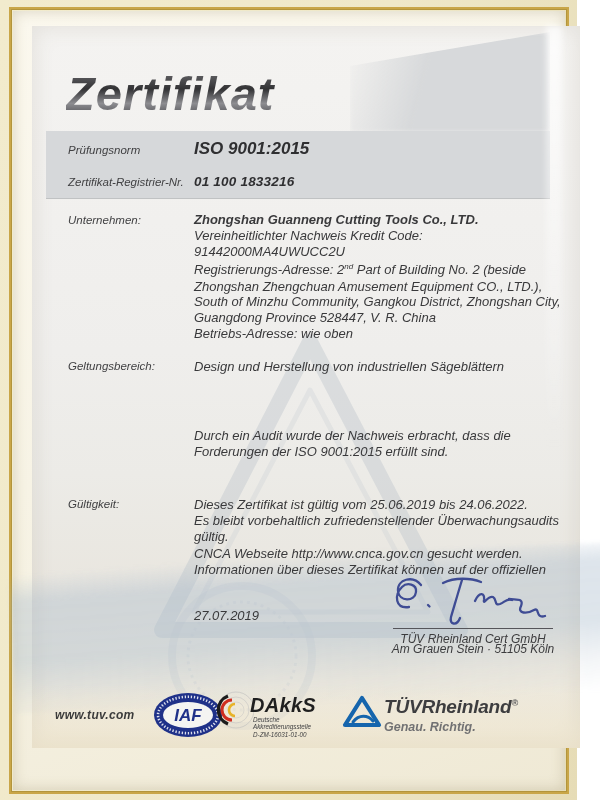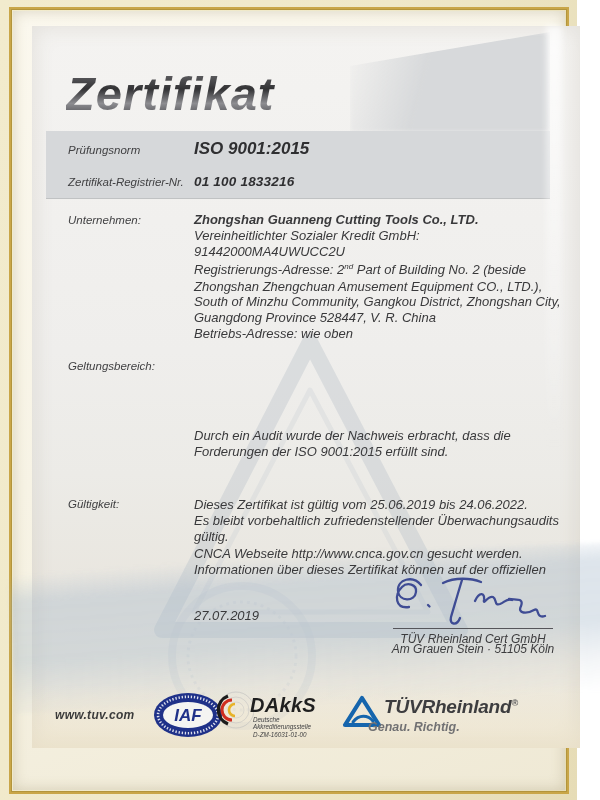--- a/index.html
+++ b/index.html
@@ -40,21 +40,21 @@
   .regnr{position:absolute;font-size:13.5px;font-weight:bold;color:#2f2f31;letter-spacing:.2px;}
   sup{font-size:8px;}
   .sigline{position:absolute;left:361px;top:602px;width:160px;height:1px;background:#55555a;}
   .issuer{position:absolute;left:345px;top:608px;width:192px;text-align:center;
     font-size:12px;line-height:10.4px;color:#3c3c3e;}
   .date{position:absolute;left:162px;top:582px;font-size:13px;color:#39393b;}
   
   .tuvcom{position:absolute;left:23px;top:682px;font-size:12px;font-weight:bold;color:#3b3b3b;letter-spacing:.3px;}
   .brand{position:absolute;left:352px;top:670px;font-size:19px;font-weight:bold;color:#3d3d3f;letter-spacing:-.2px;}
   .brand .reg{font-size:9px;vertical-align:super;color:#5a5a5c;}
-  .tagline{position:absolute;left:336px;top:694px;font-size:12.5px;font-weight:bold;color:#717173;}
+  .tagline{position:absolute;left:352px;top:694px;font-size:12.5px;font-weight:bold;color:#717173;}
   .dakks-word{position:absolute;left:218px;top:668px;font-size:20px;font-weight:bold;color:#1f1f1f;letter-spacing:.3px;}
   .dakks-sub{position:absolute;left:221px;top:690px;font-size:6.3px;line-height:7.4px;color:#3f3f41;}
 </style>
 </head>
 <body>
 
 <div class="photo">
   <div class="frame-line"></div>
   <div class="mat"></div>
 
@@ -79,29 +79,30 @@
 
     <div class="lbl" style="left:36px;top:118px">Prüfungsnorm</div>
     <div class="iso" style="left:162px;top:113px">ISO 9001:2015</div>
 
     <div class="lbl" style="left:36px;top:150px">Zertifikat-Registrier-Nr.</div>
     <div class="regnr" style="left:162px;top:148px">01 100 1833216</div>
 
     <div class="lbl" style="left:36px;top:188px">Unternehmen:</div>
     <div class="val" style="left:162px;top:186px;width:370px">
       <span style="display:block" class="val-bold">Zhongshan Guanneng Cutting Tools Co., LTD.</span>
-      <span style="display:block">Vereinheitlichter Sozialer Kredit GmbH: 91442000MA4UWUCC2U</span>
+      <span style="display:block">Vereinheitlichter Nachweis Kredit Code: 91442000MA4UWUCC2U</span>
       <span style="display:block"><span>Registrierungs-Adresse: 2</span><sup>nd</sup><span> Part of Building No. 2 (beside</span></span>
       <span style="display:block">Zhongshan Zhengchuan Amusement Equipment CO., LTD.),</span>
       <span style="display:block">South of Minzhu Community, Gangkou District, Zhongshan City,</span>
       <span style="display:block">Guangdong Province 528447, V. R. China</span>
       <span style="display:block">Betriebs-Adresse: wie oben</span>
     </div>
 
     <div class="lbl" style="left:36px;top:334px">Geltungsbereich:</div>
+    <div class="val" style="left:162px;top:333px;width:380px">Design und Herstellung von industriellen Sägeblättern</div>
 
     <div class="val" style="left:162px;top:402px;width:380px">
       <span style="display:block">Durch ein Audit wurde der Nachweis erbracht, dass die</span>
       <span style="display:block">Forderungen der ISO 9001:2015 erfüllt sind.</span>
     </div>
 
     <div class="lbl" style="left:36px;top:472px">Gültigkeit:</div>
     <div class="val" style="left:162px;top:471px;width:380px">
       <span style="display:block">Dieses Zertifikat ist gültig vom 25.06.2019 bis 24.06.2022.</span>
       <span style="display:block">Es bleibt vorbehaltlich zufriedenstellender Überwachungsaudits</span>

